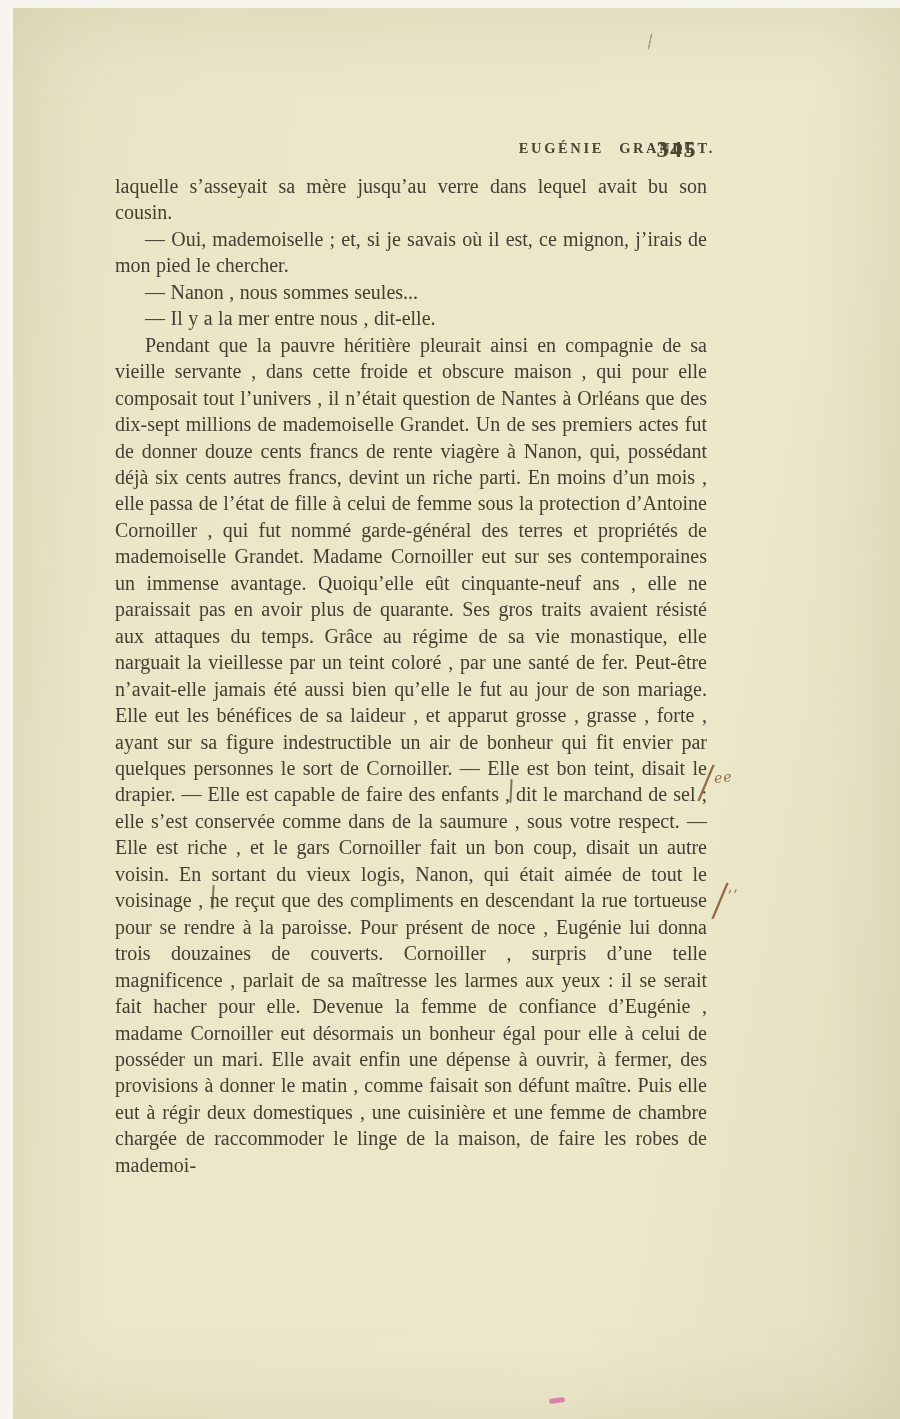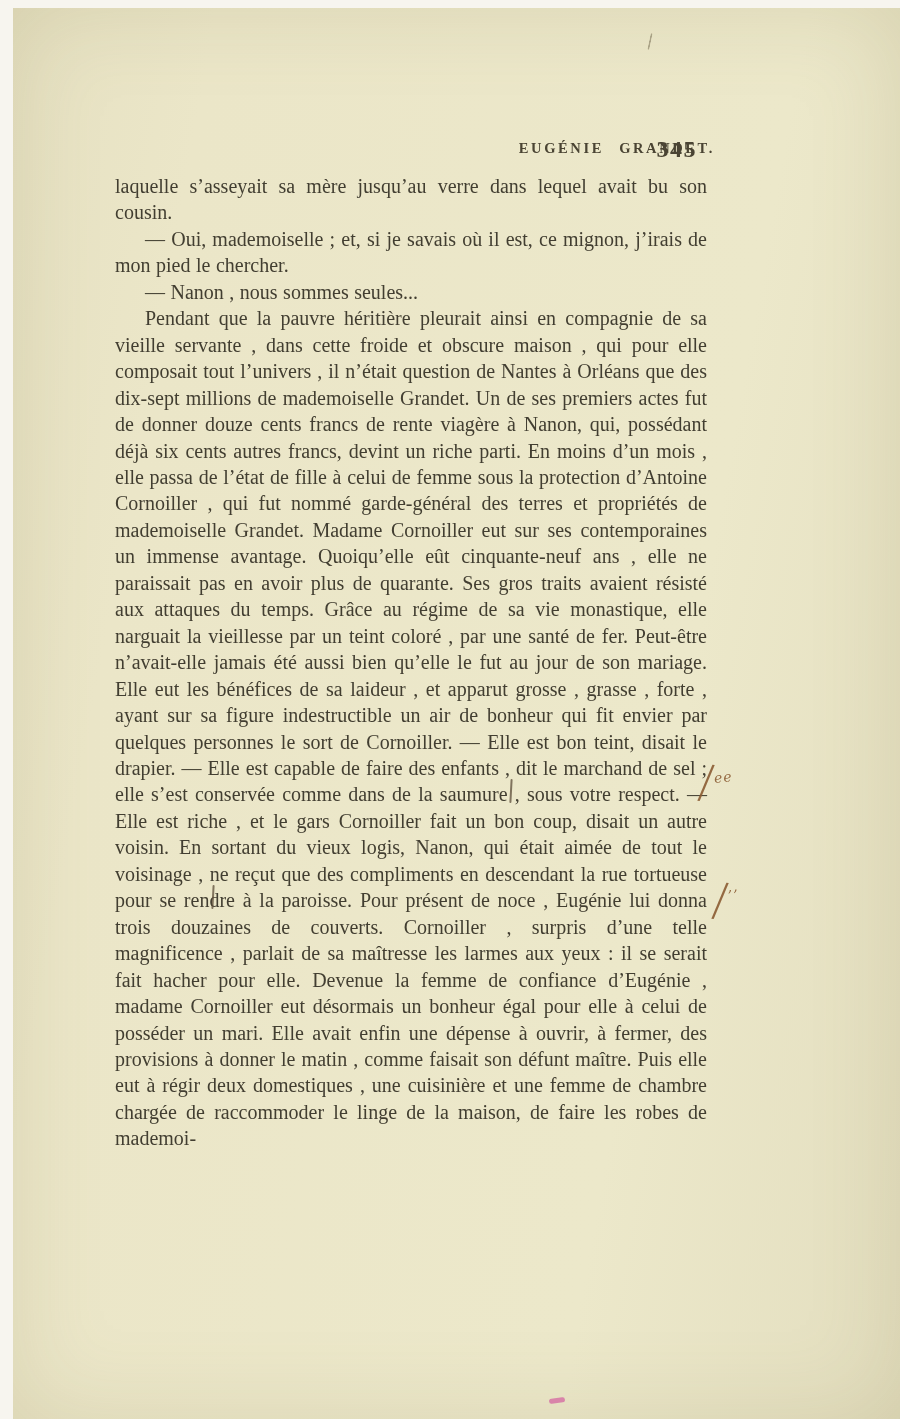--- a/index.html
+++ b/index.html
@@ -129,20 +129,21 @@
 
   <div class="page-header">
     <div class="running-title">EUGÉNIE GRANDET.</div>
     <div class="page-number">345</div>
   </div>
 
   <div class="body-text">
     <p class="no-indent">laquelle s’asseyait sa mère jusqu’au verre dans lequel avait bu son cousin.</p>
     <p>— Oui, mademoiselle&nbsp;; et, si je savais où il est, ce mignon, j’irais de mon pied le chercher.</p>
     <p>— Nanon&nbsp;, nous sommes seules...</p>
+    <p>— Il y a la mer entre nous&nbsp;, dit-elle.</p>
     <p>Pendant que la pauvre héritière pleurait ainsi en compagnie de sa vieille servante&nbsp;, dans cette froide et obscure maison&nbsp;, qui pour elle composait tout l’univers&nbsp;, il n’était question de Nantes à Orléans que des dix-sept millions de mademoiselle Grandet. Un de ses premiers actes fut de donner douze cents francs de rente viagère à Nanon, qui, possédant déjà six cents autres francs, devint un riche parti. En moins d’un mois&nbsp;, elle passa de l’état de fille à celui de femme sous la protection d’Antoine Cornoiller&nbsp;, qui fut nommé garde-général des terres et propriétés de mademoiselle Grandet. Madame Cornoiller eut sur ses contemporaines un immense avantage. Quoiqu’elle eût cinquante-neuf ans&nbsp;, elle ne paraissait pas en avoir plus de quarante. Ses gros traits avaient résisté aux attaques du temps. Grâce au régime de sa vie monastique, elle narguait la vieillesse par un teint coloré&nbsp;, par une santé de fer. Peut-être n’avait-elle jamais été aussi bien qu’elle le fut au jour de son mariage. Elle eut les bénéfices de sa laideur&nbsp;, et apparut grosse&nbsp;, grasse&nbsp;, forte&nbsp;, ayant sur sa figure indestructible un air de bonheur qui fit envier par quelques personnes le sort de Cornoiller. — Elle est bon teint, disait le drapier. — Elle est capable de faire des enfants&nbsp;, dit le marchand de sel&nbsp;; elle s’est conservée comme dans de la saumure&nbsp;, sous votre respect. — Elle est riche&nbsp;, et le gars Cornoiller fait un bon coup, disait un autre voisin. En sortant du vieux logis, Nanon, qui était aimée de tout le voisinage&nbsp;, ne reçut que des compliments en descendant la rue tortueuse pour se rendre à la paroisse. Pour présent de noce&nbsp;, Eugénie lui donna trois douzaines de couverts. Cornoiller&nbsp;, surpris d’une telle magnificence&nbsp;, parlait de sa maîtresse les larmes aux yeux&nbsp;: il se serait fait hacher pour elle. Devenue la femme de confiance d’Eugénie&nbsp;, madame Cornoiller eut désormais un bonheur égal pour elle à celui de posséder un mari. Elle avait enfin une dépense à ouvrir, à fermer, des provisions à donner le matin&nbsp;, comme faisait son défunt maître. Puis elle eut à régir deux domestiques&nbsp;, une cuisinière et une femme de chambre chargée de raccommoder le linge de la maison, de faire les robes de mademoi-</p>
   </div>
 
   <div class="margin-mark mark-1">
     <span class="mk-stroke">/</span><span class="mk-note">ee</span>
   </div>
 
   <div class="margin-mark mark-2">
     <span class="mk-stroke">/</span><span class="mk-note">’’</span>
   </div>

